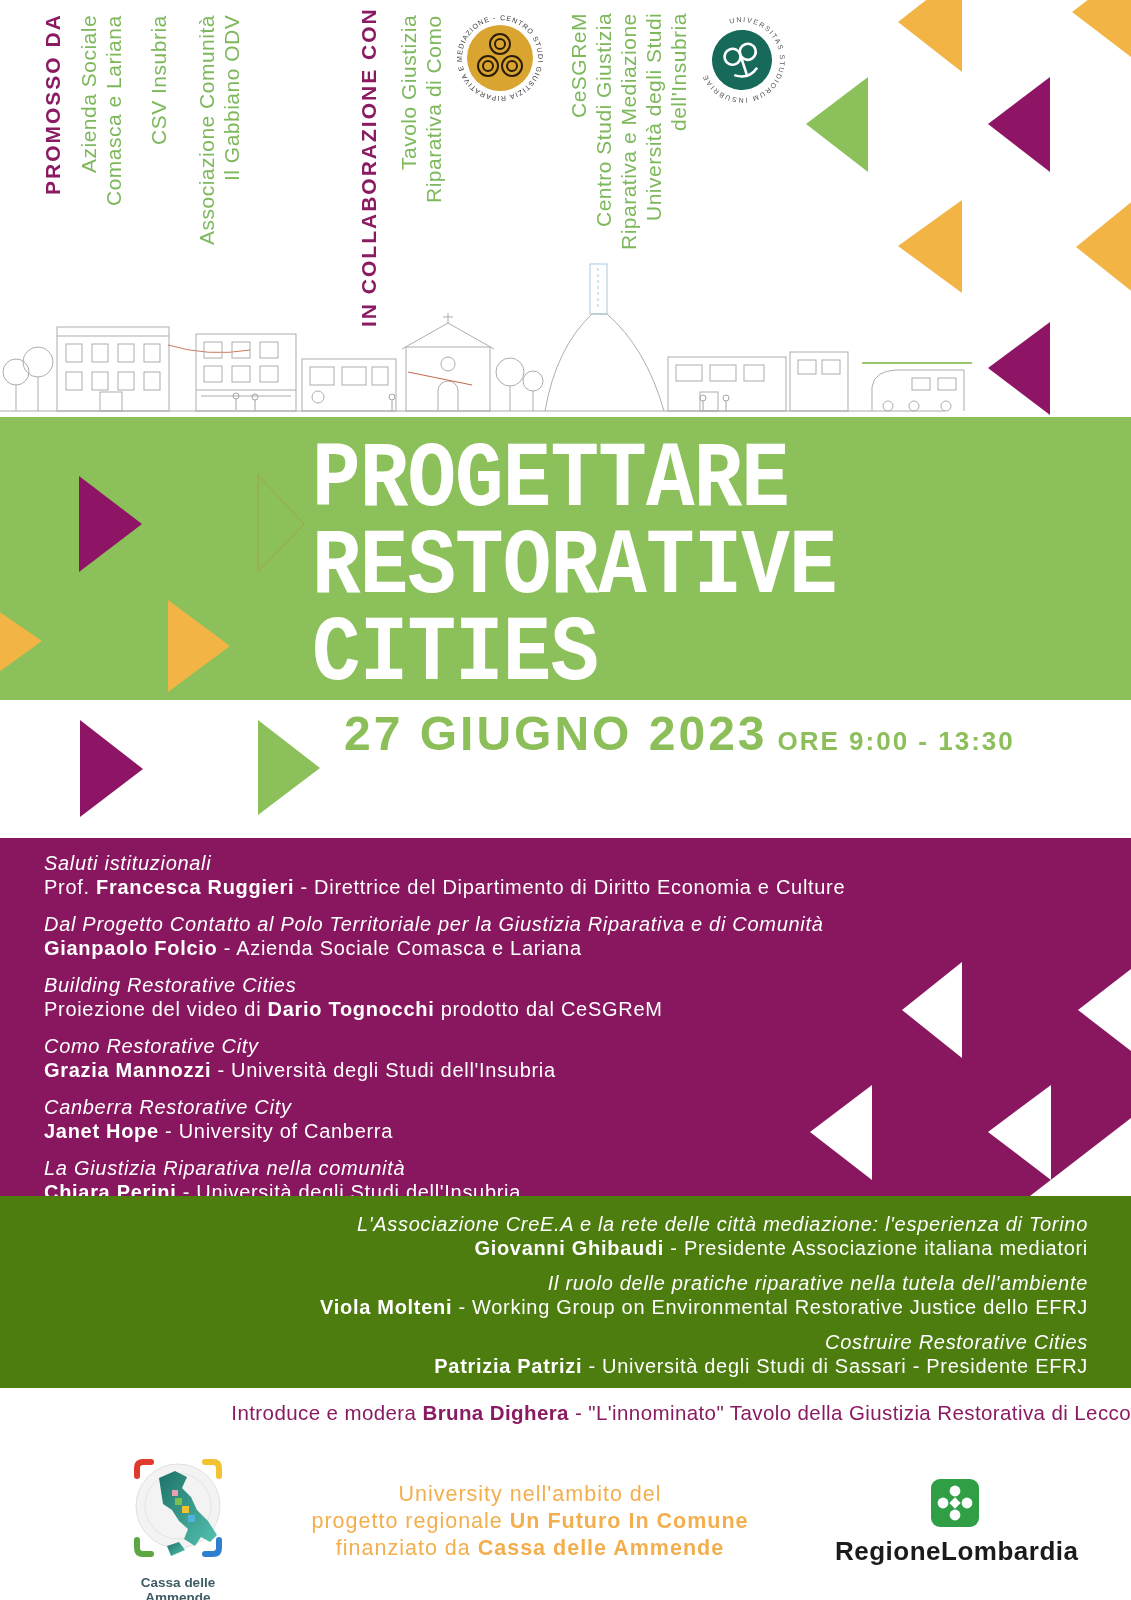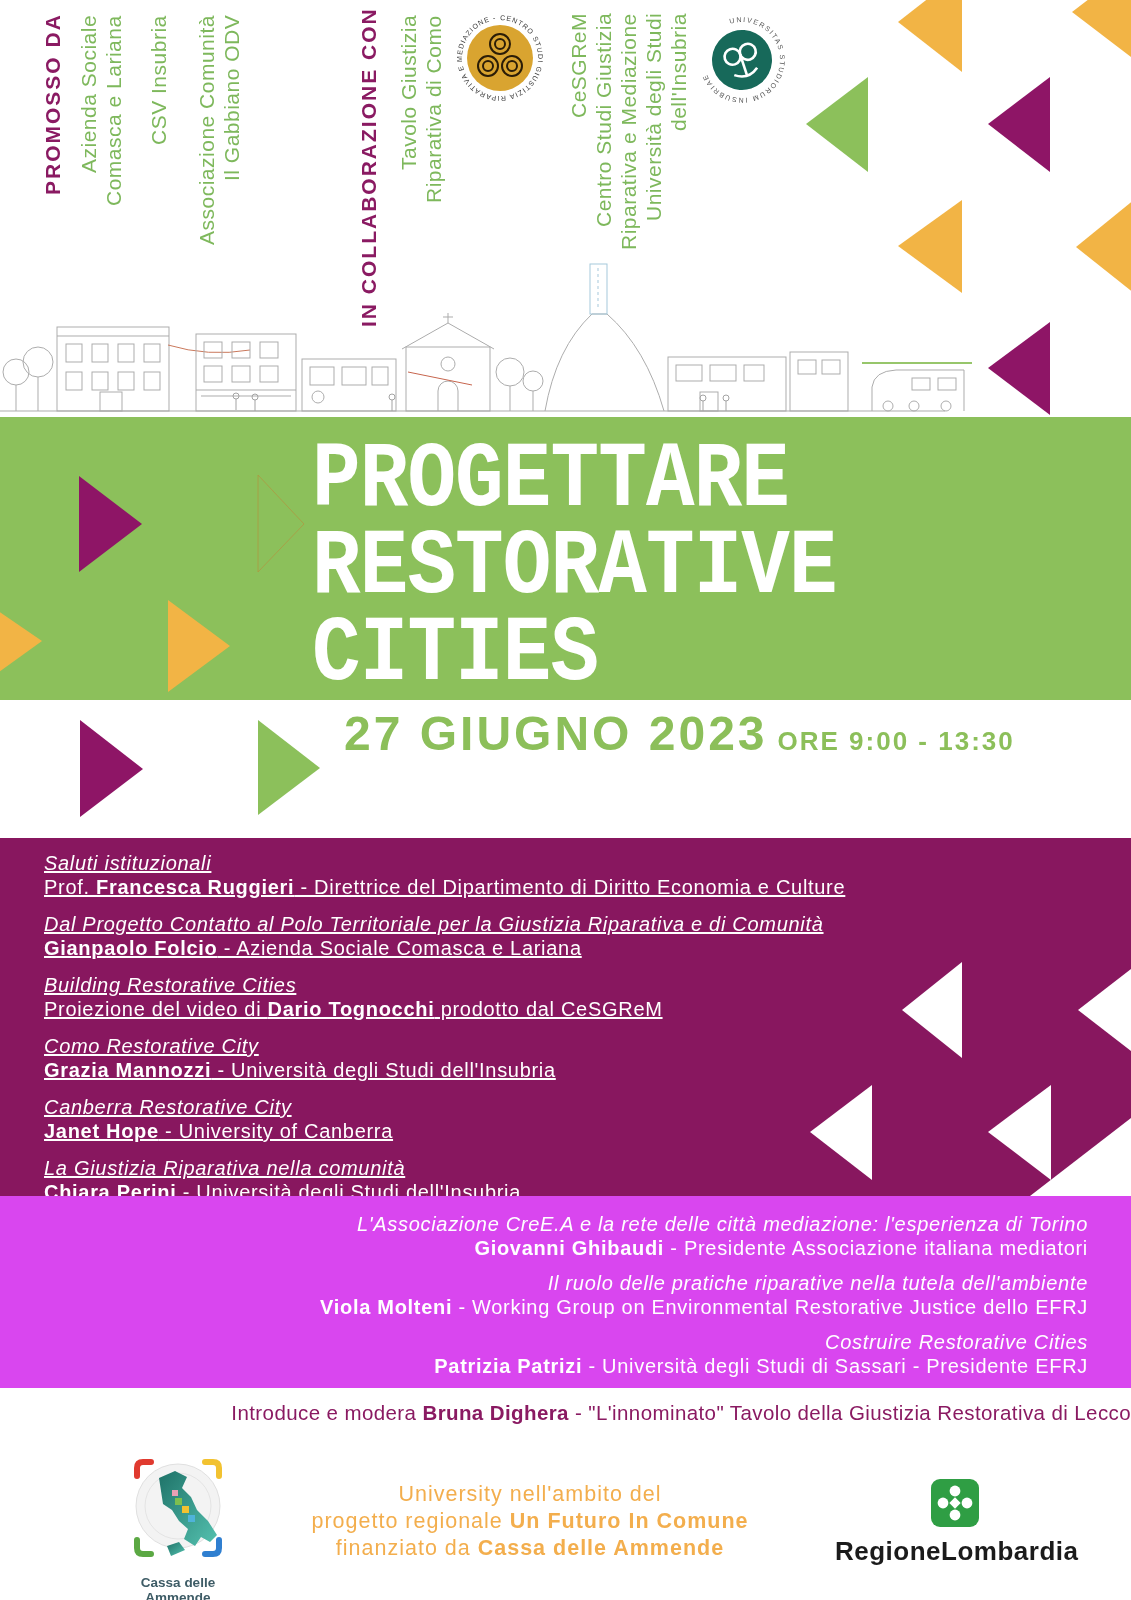--- a/index.html
+++ b/index.html
@@ -16,22 +16,22 @@
          transform-origin:left top;}
   
   .date-block{position:absolute;left:344px;top:706px;color:#8CBF5A;white-space:nowrap;}
   .date-main{font-size:48px;font-weight:bold;letter-spacing:3px;}
   .date-time{font-size:26px;font-weight:bold;letter-spacing:2px;margin-left:10px;}
   .venue{position:absolute;left:362px;top:767px;color:#8CBF5A;font-size:22px;
          letter-spacing:3.5px;line-height:26px;white-space:nowrap;}
   .venue-bold{font-weight:bold;letter-spacing:2.5px;}
   
   .band-magenta{position:absolute;left:0;top:838px;width:100%;height:358px;background:#88175F;
-                box-sizing:border-box;padding:13px 20px 0 44px;color:#fff;text-decoration:underline;}
-  .band-yellow{position:absolute;left:0;top:1196px;width:100%;height:192px;background:#d946ef;
+                box-sizing:border-box;padding:13px 20px 0 44px;color:#fff;}
+  .band-yellow{position:absolute;left:0;top:1196px;width:100%;height:192px;background:#4d7c0f;
                box-sizing:border-box;padding:16px 43px 0 20px;color:#fff;text-align:right;}
   .pitem{margin:0 0 13px 0;font-size:20px;line-height:24px;letter-spacing:.7px;}
   .band-yellow .pitem{margin-bottom:11px;}
   .topic{font-style:italic;}
   .bold{font-weight:bold;}
   
   .intro{position:absolute;left:0;top:1401px;width:100%;text-align:right;color:#8A1A62;
          font-size:20.5px;letter-spacing:.4px;}
   
   .footer-center{position:absolute;left:240px;top:1481px;width:580px;text-align:center;

